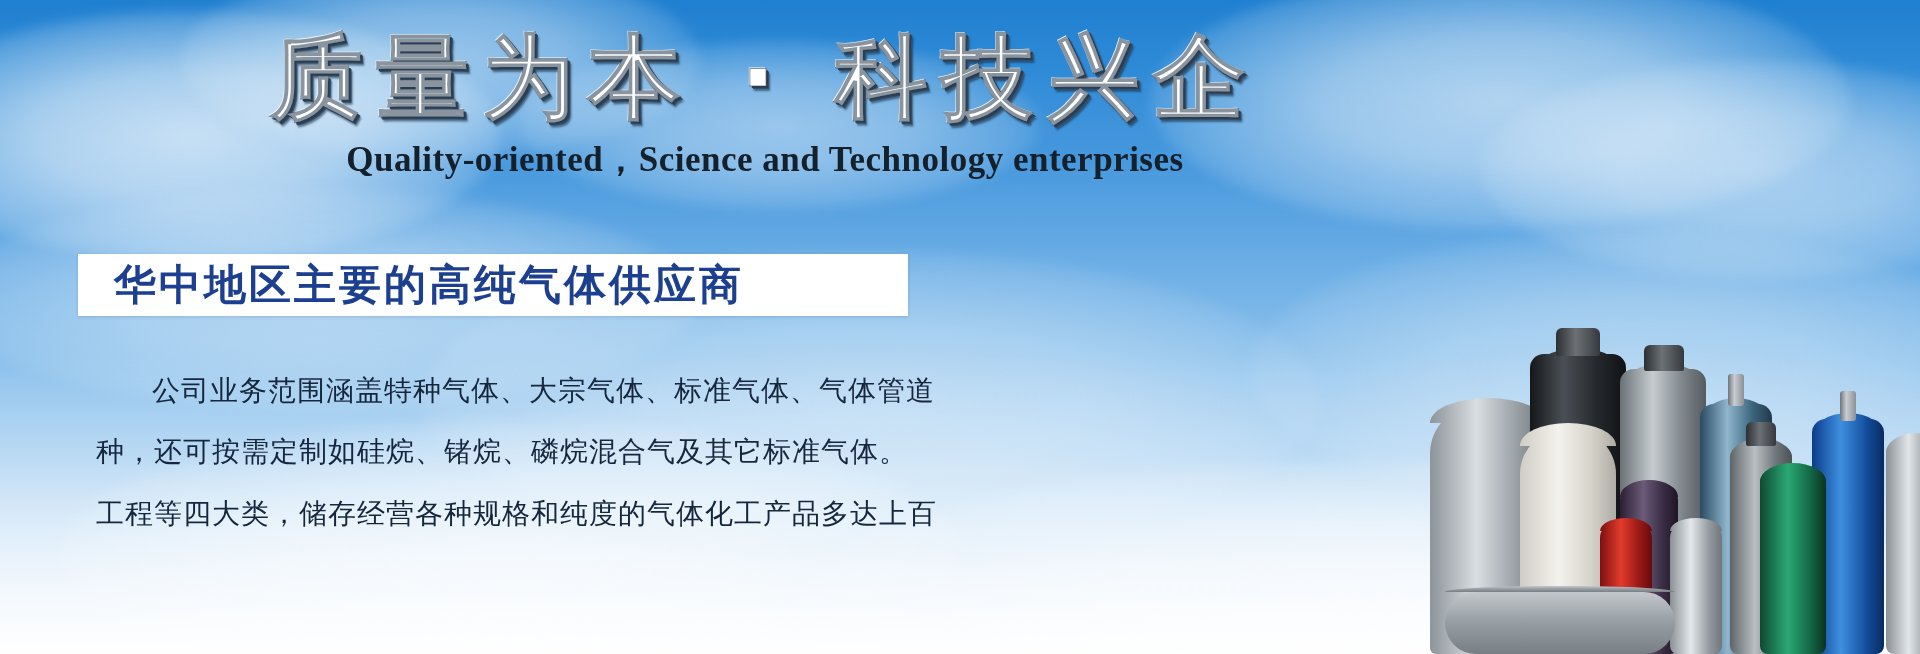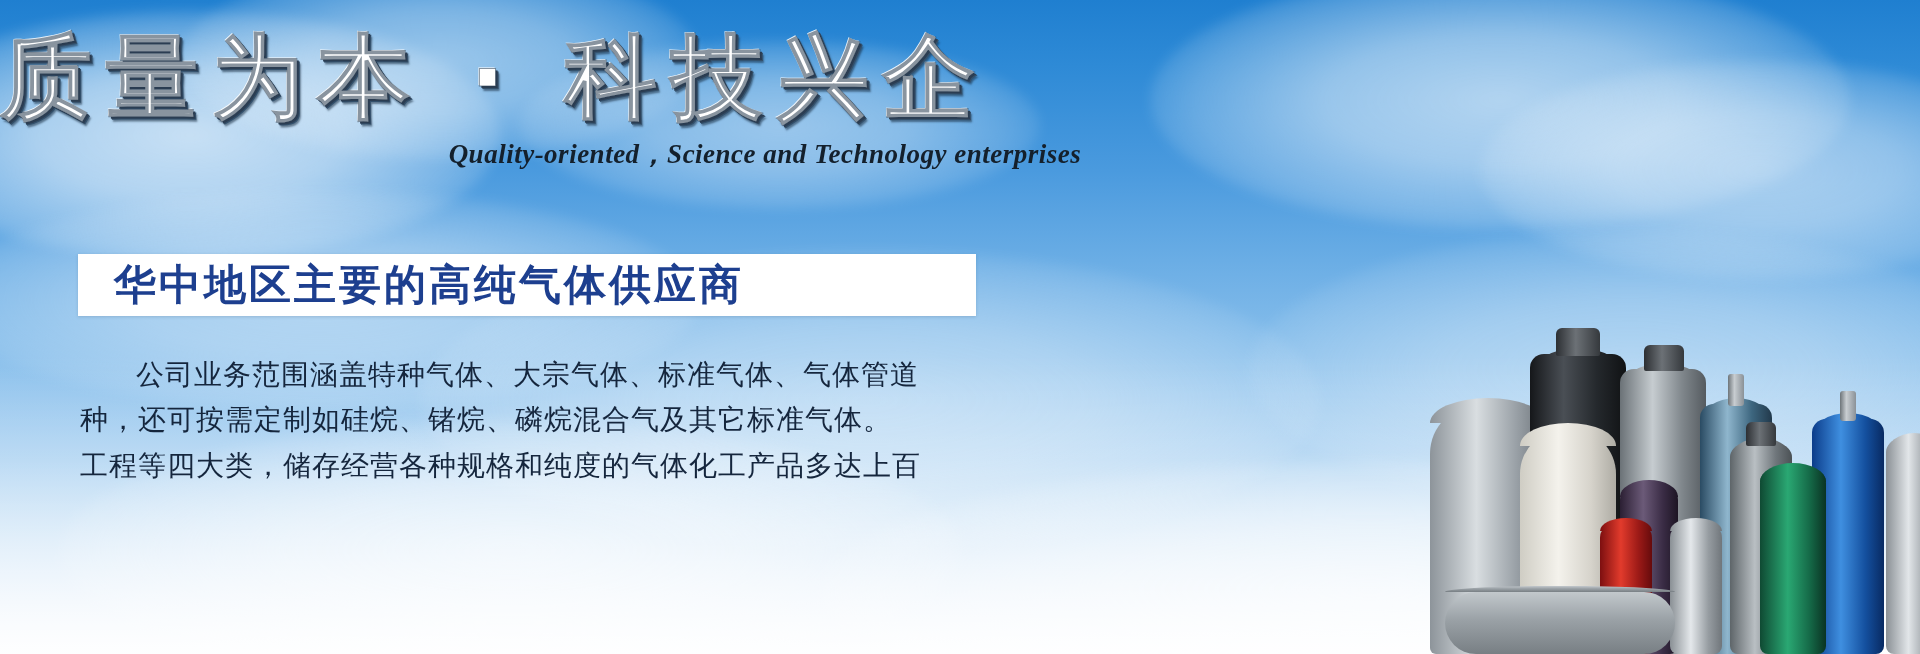--- a/index.html
+++ b/index.html
@@ -68,21 +68,21 @@
       rgba(255,255,255,0.55) 72%,
       rgba(255,255,255,0.85) 100%);
   }
 
   
   .headline {
     position: absolute;
     left: 0;
     top: 26px;
     width: 1530px;
-    text-align: left;
+    text-align: center;
     font-family: "DejaVu Sans", "Liberation Sans", sans-serif;
     font-weight: bold;
     font-size: 92px;
     letter-spacing: 14px;
     line-height: 1.12;
     color: #ffffff;
     white-space: nowrap;
     text-shadow:
        2px 2px 0 #2b3d52,
        3px 3px 0 #33506b,
@@ -92,33 +92,32 @@
   }
 
   .subtitle {
     position: absolute;
     left: 0;
     top: 136px;
     width: 1530px;
     text-align: center;
     font-family: "Liberation Serif", "DejaVu Serif", serif;
     font-weight: bold;
-    font-size: 27px;
+    font-size: 35px;
     letter-spacing: 0.5px;
     color: #14202c;
     white-space: nowrap;
-    font-style: italic;
   }
 
   
   .slogan-band {
     position: absolute;
     left: 78px;
     top: 254px;
-    width: 898px;
+    width: 830px;
     height: 62px;
     background: #ffffff;
     box-shadow: 0 1px 3px rgba(30,60,90,0.18);
     display: flex;
     align-items: center;
   }
   .slogan-text {
     font-family: "DejaVu Sans", "Liberation Sans", sans-serif;
     font-weight: bold;
     font-size: 42px;
@@ -133,21 +132,21 @@
     position: absolute;
     left: 80px;
     top: 352px;
     width: 790px;
     font-family: "DejaVu Serif", "Liberation Serif", serif;
     font-size: 28px;
     line-height: 1.62;
     color: #15263d;
     letter-spacing: 1px;
   }
-  .paragraph p { margin: 0; white-space: nowrap; }
+  .paragraph p { margin: 16px; white-space: nowrap; }
   .p-indent { text-indent: 56px; }
 
   
   .cylinders {
     position: absolute;
     right: 0;
     bottom: 0;
     width: 720px;
     height: 500px;
   }

